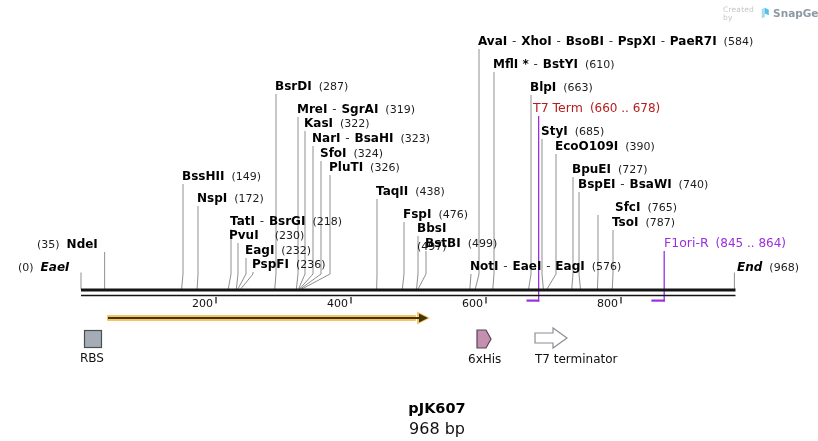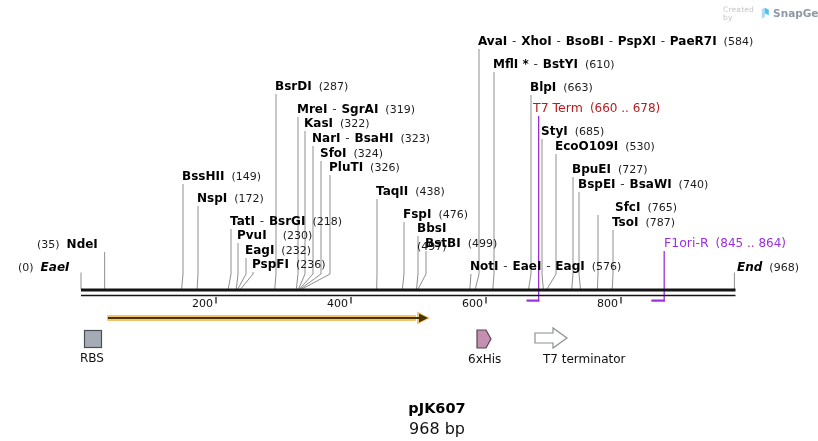--- a/index.html
+++ b/index.html
@@ -96,21 +96,21 @@
         <span class="epos">(149)</span>
       </div>
       <div class="lbl" style="left: 197px; top: 192px;">
         <span class="ename"><span>NspI</span></span>
         <span class="epos">(172)</span>
       </div>
       <div class="lbl" style="left: 230px; top: 215px;">
         <span class="ename"><span>TatI</span><span class="dash"> - </span><span>BsrGI</span></span>
         <span class="epos">(218)</span>
       </div>
-      <div class="lbl" style="left: 237px; top: 229px; gap: 16px;">
+      <div class="lbl" style="left: 229px; top: 229px; gap: 16px;">
         <span class="ename"><span>PvuI</span></span>
         <span class="epos">(230)</span>
       </div>
       <div class="lbl" style="left: 245px; top: 244px;">
         <span class="ename"><span>EagI</span></span>
         <span class="epos">(232)</span>
       </div>
       <div class="lbl" style="left: 252px; top: 258px;">
         <span class="ename"><span>PspFI</span></span>
         <span class="epos">(236)</span>
@@ -166,21 +166,21 @@
       <div class="lbl" style="left: 530px; top: 81px;">
         <span class="ename"><span>BlpI</span></span>
         <span class="epos">(663)</span>
       </div>
       <div class="lbl" style="left: 541px; top: 125px;">
         <span class="ename"><span>StyI</span></span>
         <span class="epos">(685)</span>
       </div>
       <div class="lbl" style="left: 555px; top: 140px;">
         <span class="ename"><span>EcoO109I</span></span>
-        <span class="epos">(530)</span>
+        <span class="epos">(390)</span>
       </div>
       <div class="lbl" style="left: 572px; top: 163px;">
         <span class="ename"><span>BpuEI</span></span>
         <span class="epos">(727)</span>
       </div>
       <div class="lbl" style="left: 578px; top: 178px;">
         <span class="ename"><span>BspEI</span><span class="dash"> - </span><span>BsaWI</span></span>
         <span class="epos">(740)</span>
       </div>
       <div class="lbl" style="left: 597px; top: 201px; margin-left: 18px;">
@@ -210,20 +210,20 @@
       <div class="lbl primer" style="left: 533px; top: 102px; color: #b91c1c;">
         <span class="pname">T7 Term</span>
         <span class="ppos">(660 .. 678)</span>
       </div>
       <div class="lbl primer" style="left: 664px; top: 237px; color: rgb(155, 47, 224);">
         <span class="pname">F1ori-R</span>
         <span class="ppos">(845 .. 864)</span>
       </div>
       <div class="featlbl" style="left: 80px; top: 352px;">RBS</div>
       <div class="featlbl" style="left: 468px; top: 353px;">6xHis</div>
-      <div class="featlbl" style="left: 535px; top: 353px; margin-left: 8px;">T7 terminator</div>
+      <div class="featlbl" style="left: 535px; top: 353px;">T7 terminator</div>
     </div>
 
   <div class="title-wrap" style="top:401px;padding-left:28px;">
     <div id="plasmid-title">pJK607</div>
     <div id="plasmid-length" style="margin-top:5px;">968 bp</div>
   </div>
 </div>
 
 </body></html>

